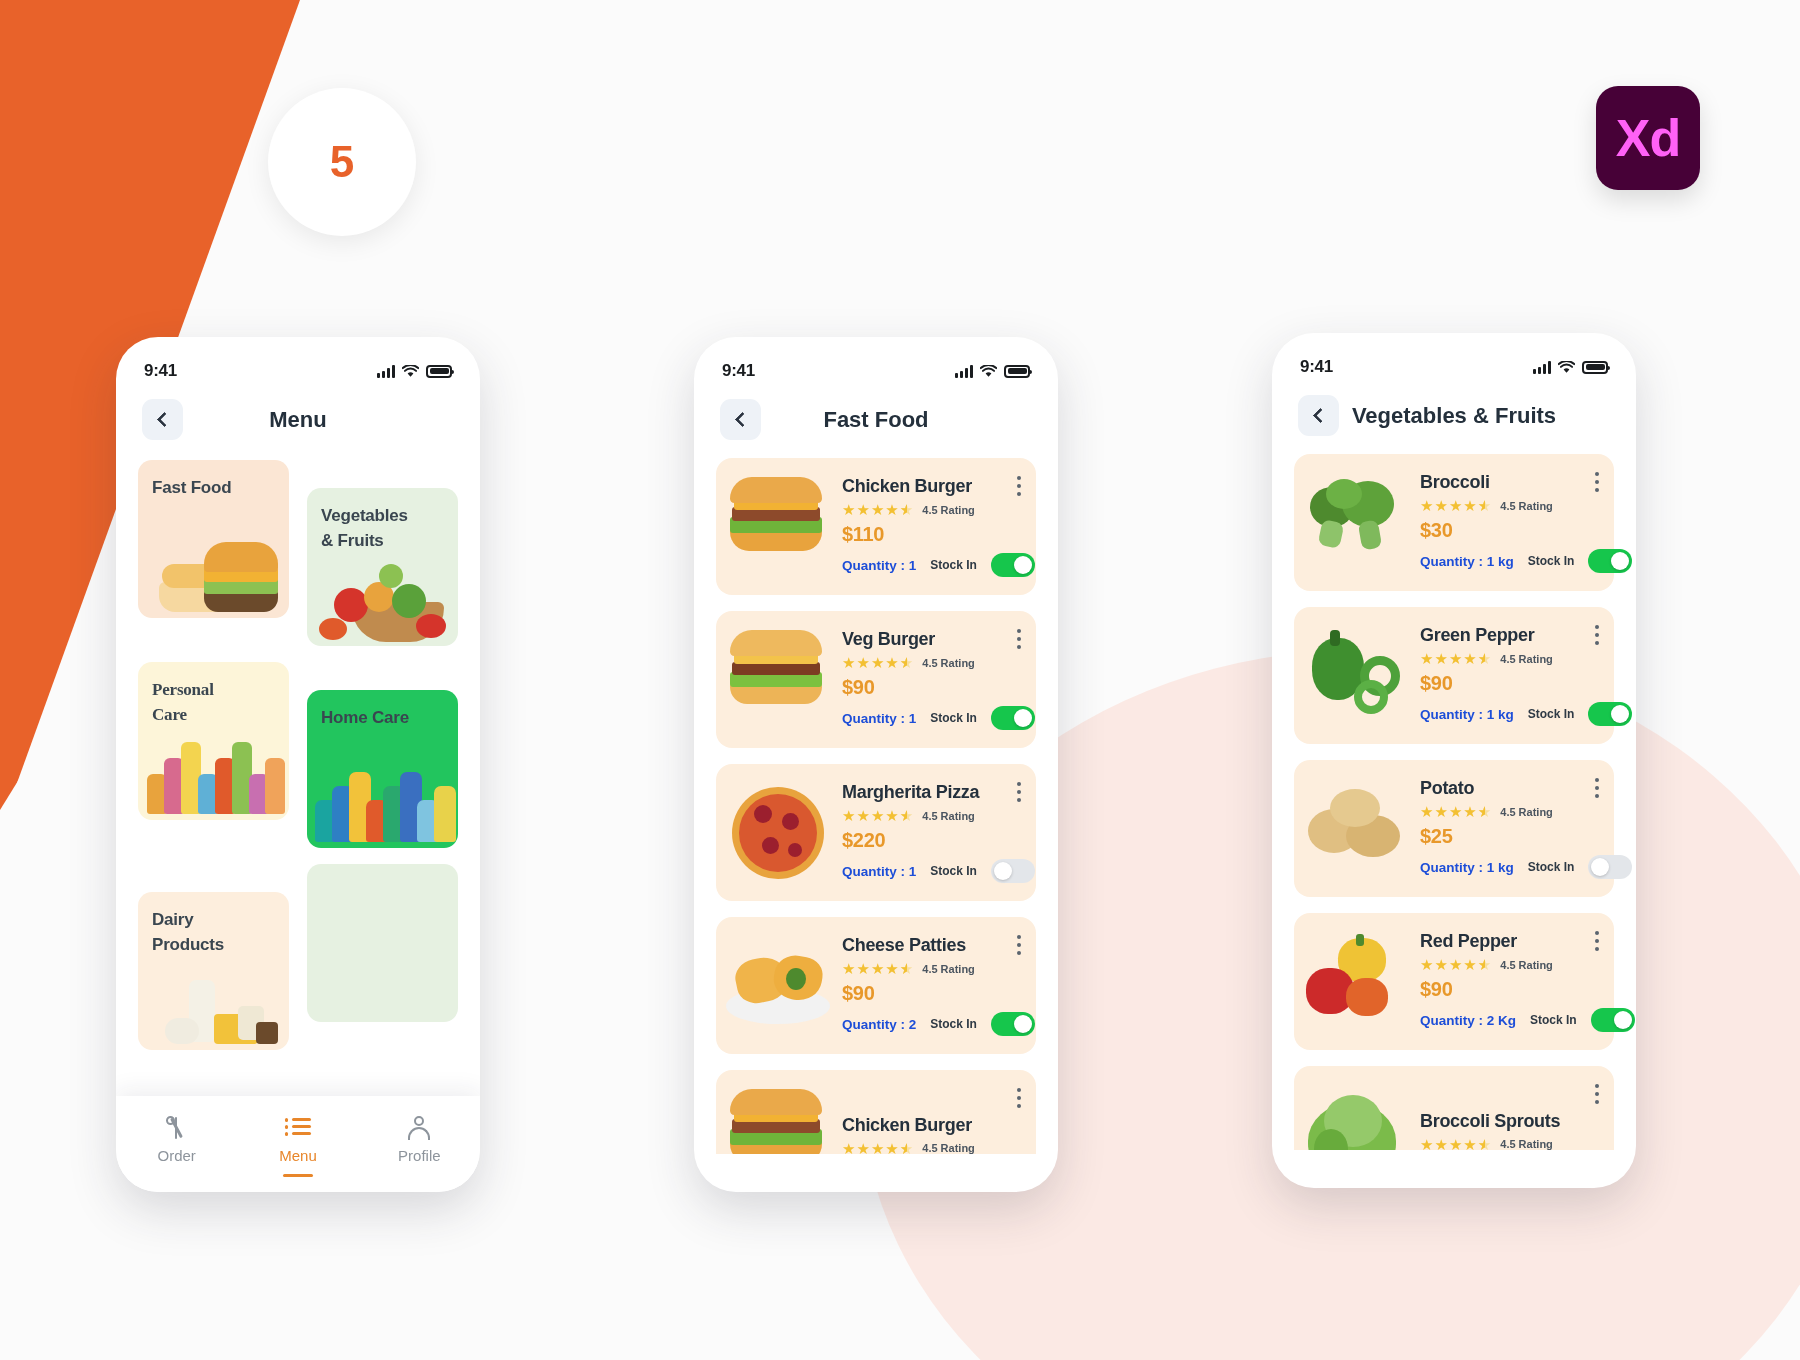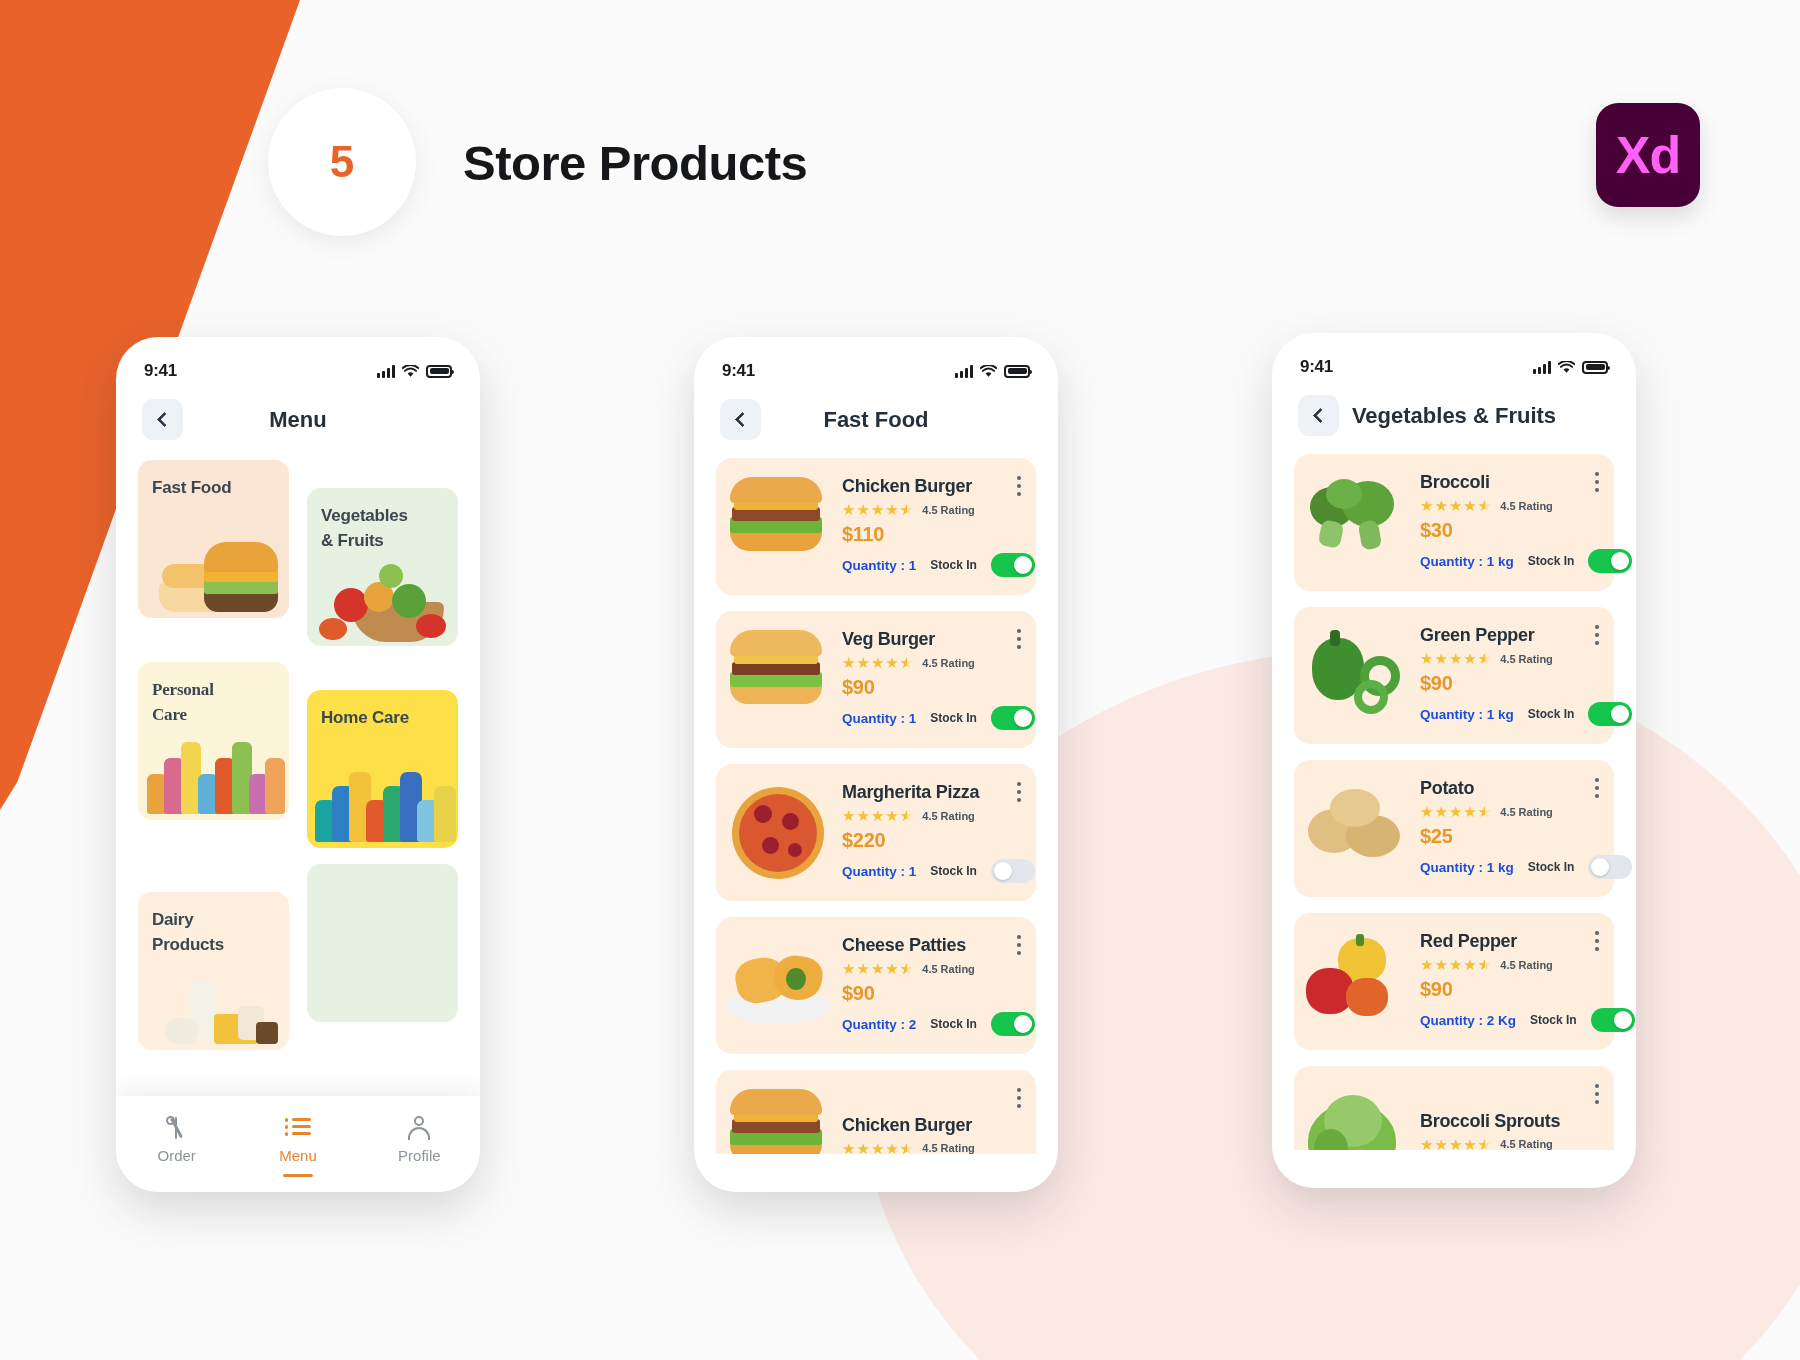--- a/index.html
+++ b/index.html
@@ -34,21 +34,21 @@
     border-radius: 50%; background: #ffffff;
     box-shadow: 0 6px 26px rgba(0,0,0,.08);
     display: flex; align-items: center; justify-content: center;
     font-size: 44px; font-weight: bold; color: #e8622a;
   }
   .page-title {
     position: absolute; left: 463px; top: 135px;
     font-size: 49px; font-weight: bold; color: #15171a; letter-spacing: -.5px;
   }
   .xd-logo {
-    position: absolute; left: 1596px; top: 103px; width: 104px; height: 104px;
+    position: absolute; left: 1596px; top: 86px; width: 104px; height: 104px;
     border-radius: 22px; background: #470137;
     box-shadow: 0 10px 24px rgba(0,0,0,.13);
     display: flex; align-items: center; justify-content: center;
     font-size: 52px; font-weight: bold; color: #ff61f6; letter-spacing: -1px;
   }
 
   
   .phone {
     position: absolute; width: 364px; height: 855px;
     background: #ffffff; border-radius: 42px;
@@ -158,21 +158,20 @@
 </head>
 <body>
 
 <div id="stage">
 
   <div class="bg-orange"></div>
   <div class="bg-white-wedge"></div>
   <div class="bg-pink"></div>
 
   <div class="badge-circle">5</div>
-  <div class="page-title">Store Products</div>
   <div class="xd-logo">Xd</div>
 
   <div class="phone" id="phone1">
     <div class="statusbar">
       <div class="clock">9:41</div>
       <div class="stat-icons">
         <div class="bars">
             <i></i>
             <i></i>
             <i></i>
@@ -229,21 +228,21 @@
               <div class="blob" style="left: 6%; bottom: 6px; width: 20px; height: 40px; border-radius: 6px 6px 3px 3px; background: rgb(232, 163, 61);"></div>
               <div class="blob" style="left: 17.2%; bottom: 6px; width: 20px; height: 56px; border-radius: 6px 6px 3px 3px; background: rgb(215, 106, 142);"></div>
               <div class="blob" style="left: 28.4%; bottom: 6px; width: 20px; height: 72px; border-radius: 6px 6px 3px 3px; background: rgb(243, 212, 79);"></div>
               <div class="blob" style="left: 39.6%; bottom: 6px; width: 20px; height: 40px; border-radius: 6px 6px 3px 3px; background: rgb(95, 176, 214);"></div>
               <div class="blob" style="left: 50.8%; bottom: 6px; width: 20px; height: 56px; border-radius: 6px 6px 3px 3px; background: rgb(224, 90, 43);"></div>
               <div class="blob" style="left: 62%; bottom: 6px; width: 20px; height: 72px; border-radius: 6px 6px 3px 3px; background: rgb(140, 193, 82);"></div>
               <div class="blob" style="left: 73.2%; bottom: 6px; width: 20px; height: 40px; border-radius: 6px 6px 3px 3px; background: rgb(200, 111, 176);"></div>
               <div class="blob" style="left: 84.4%; bottom: 6px; width: 20px; height: 56px; border-radius: 6px 6px 3px 3px; background: rgb(240, 163, 90);"></div>
             </div>
           </div>
-          <div class="cat-card shift" style="background: #fde047;">
+          <div class="cat-card shift" style="background: #22c55e;">
             <div class="cat-label" style="white-space: pre-line;">Home Care</div>
             <div class="cat-art">
               <div class="blob" style="left: 5%; bottom: 6px; width: 22px; height: 42px; border-radius: 7px 7px 3px 3px; background: rgb(26, 164, 160); margin-left: 0%;"></div>
               <div class="blob" style="left: 5%; bottom: 6px; width: 22px; height: 56px; border-radius: 7px 7px 3px 3px; background: rgb(46, 127, 196); margin-left: 11.3%;"></div>
               <div class="blob" style="left: 5%; bottom: 6px; width: 22px; height: 70px; border-radius: 7px 7px 3px 3px; background: rgb(242, 194, 58); margin-left: 22.6%;"></div>
               <div class="blob" style="left: 5%; bottom: 6px; width: 22px; height: 42px; border-radius: 7px 7px 3px 3px; background: rgb(224, 90, 43); margin-left: 33.9%;"></div>
               <div class="blob" style="left: 5%; bottom: 6px; width: 22px; height: 56px; border-radius: 7px 7px 3px 3px; background: rgb(42, 168, 110); margin-left: 45.2%;"></div>
               <div class="blob" style="left: 5%; bottom: 6px; width: 22px; height: 70px; border-radius: 7px 7px 3px 3px; background: rgb(58, 111, 192); margin-left: 56.5%;"></div>
               <div class="blob" style="left: 5%; bottom: 6px; width: 22px; height: 42px; border-radius: 7px 7px 3px 3px; background: rgb(127, 196, 224); margin-left: 67.8%;"></div>
               <div class="blob" style="left: 5%; bottom: 6px; width: 22px; height: 56px; border-radius: 7px 7px 3px 3px; background: rgb(232, 210, 74); margin-left: 79.1%;"></div>

